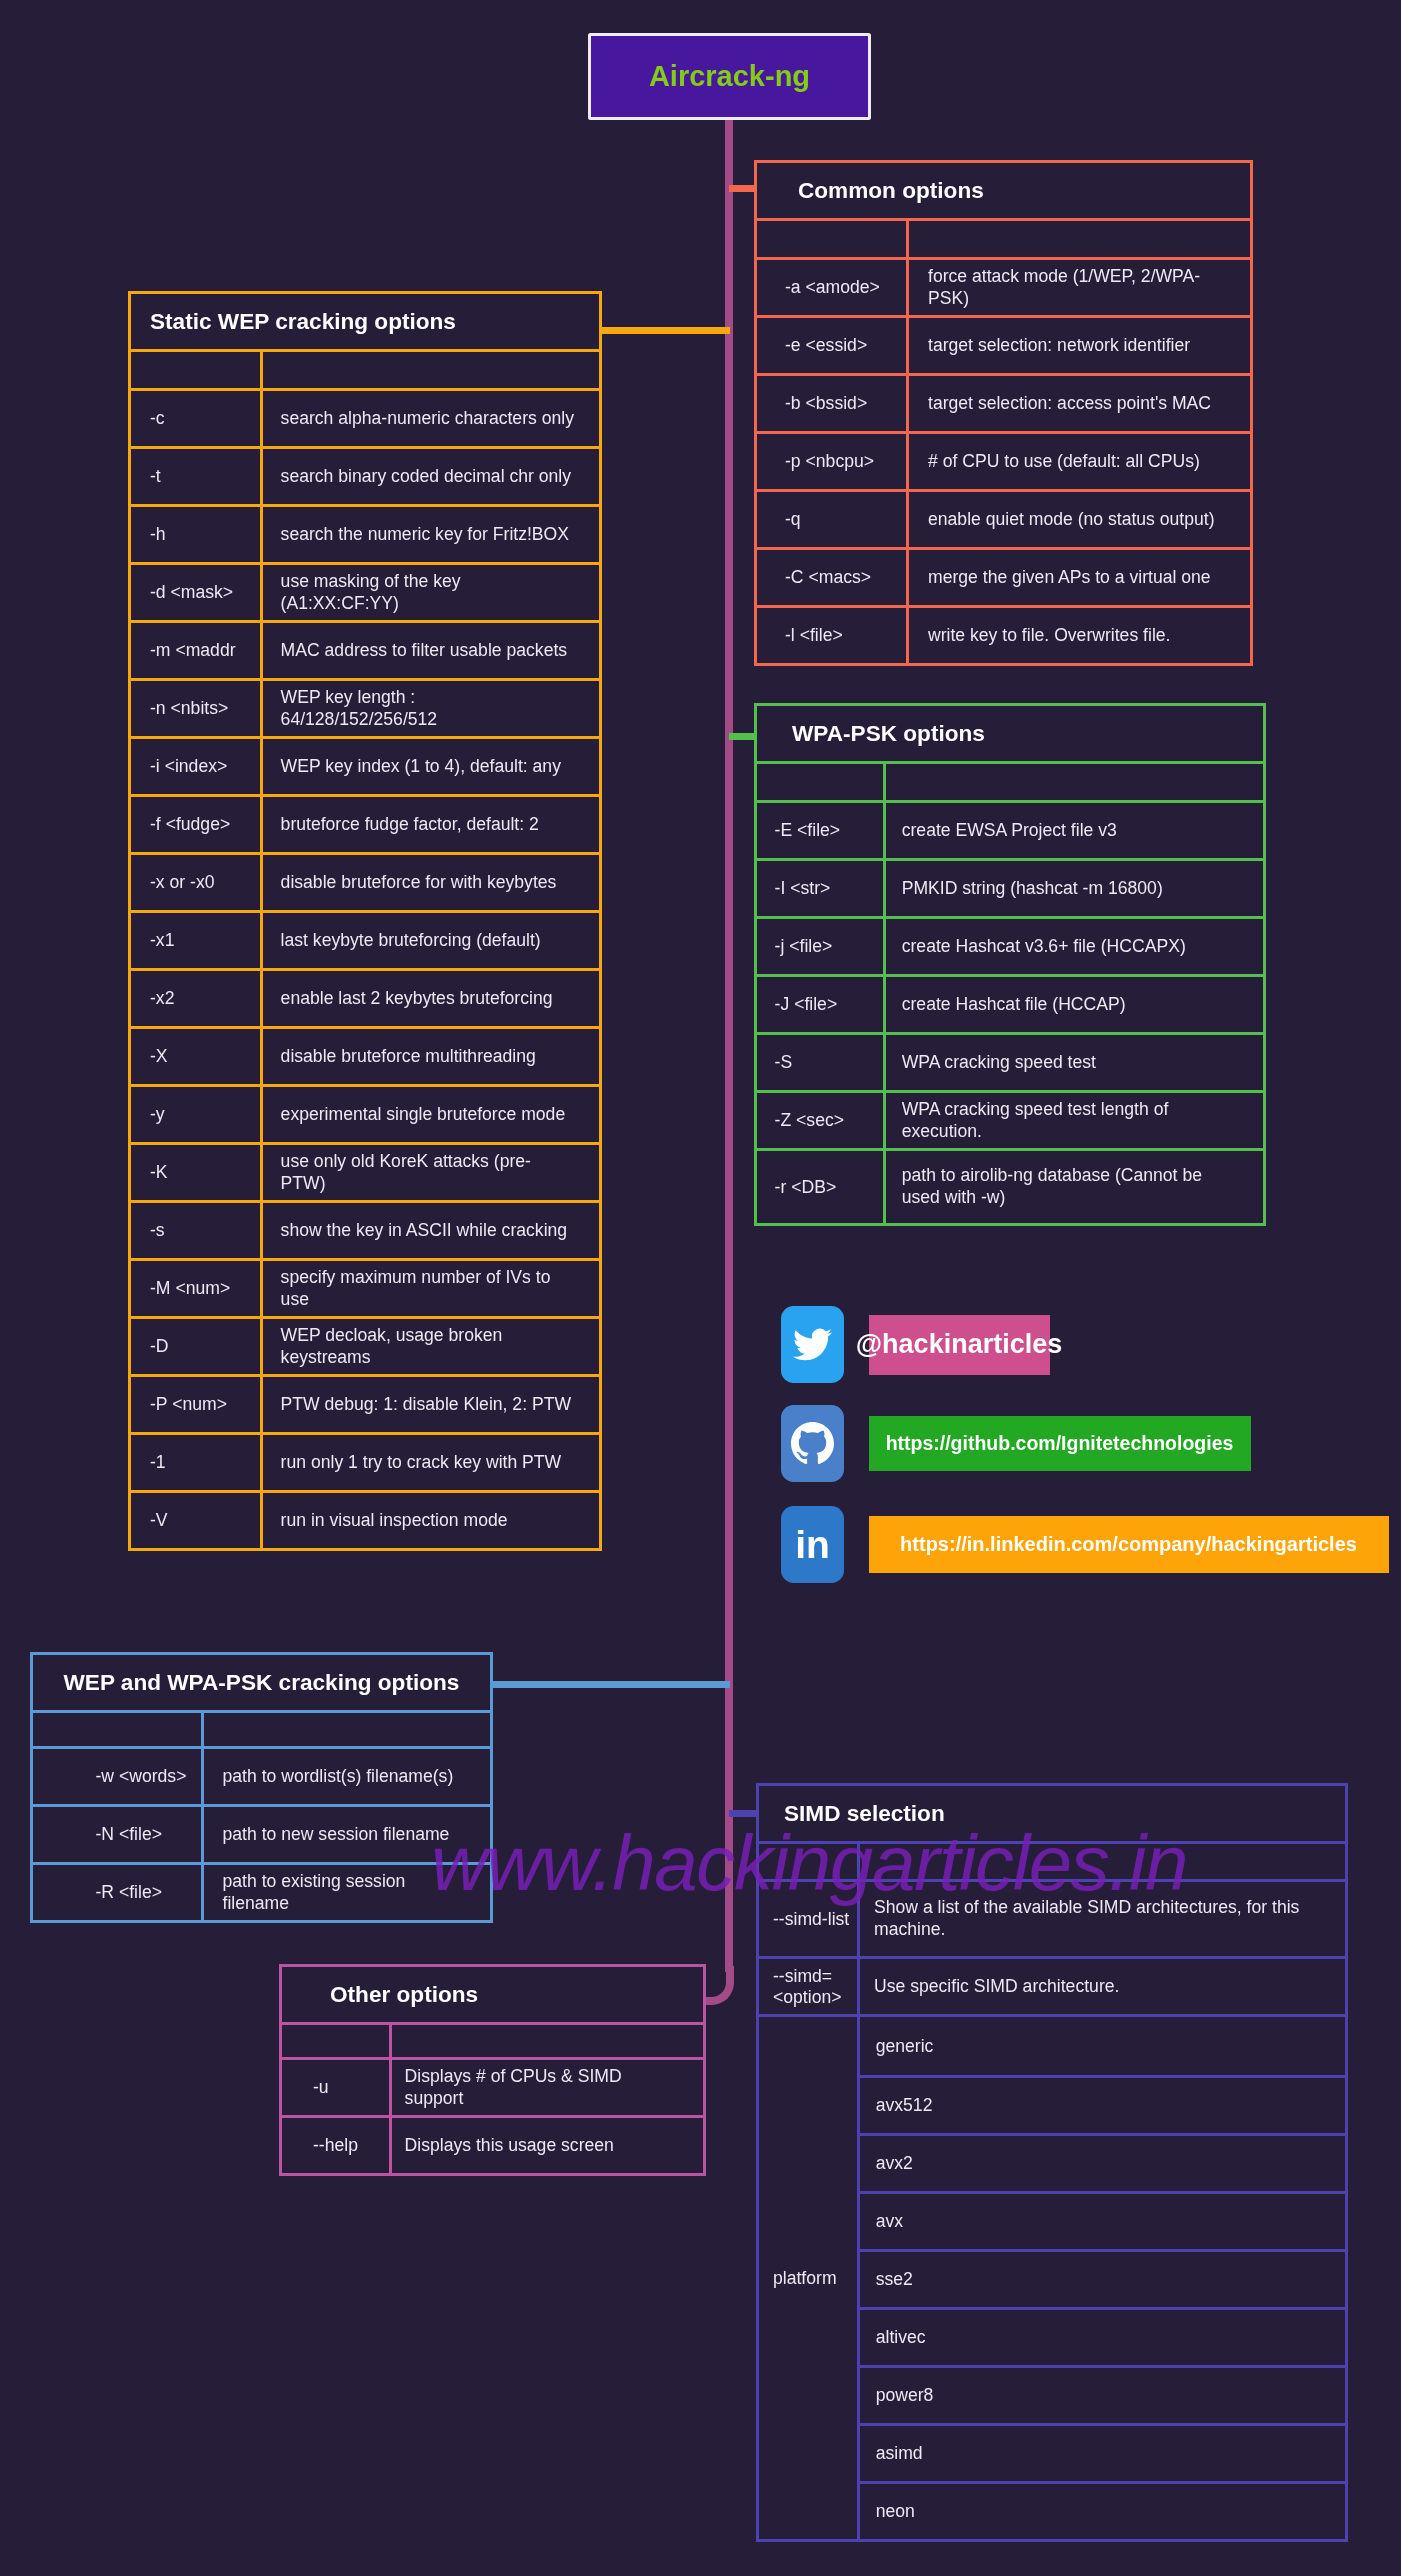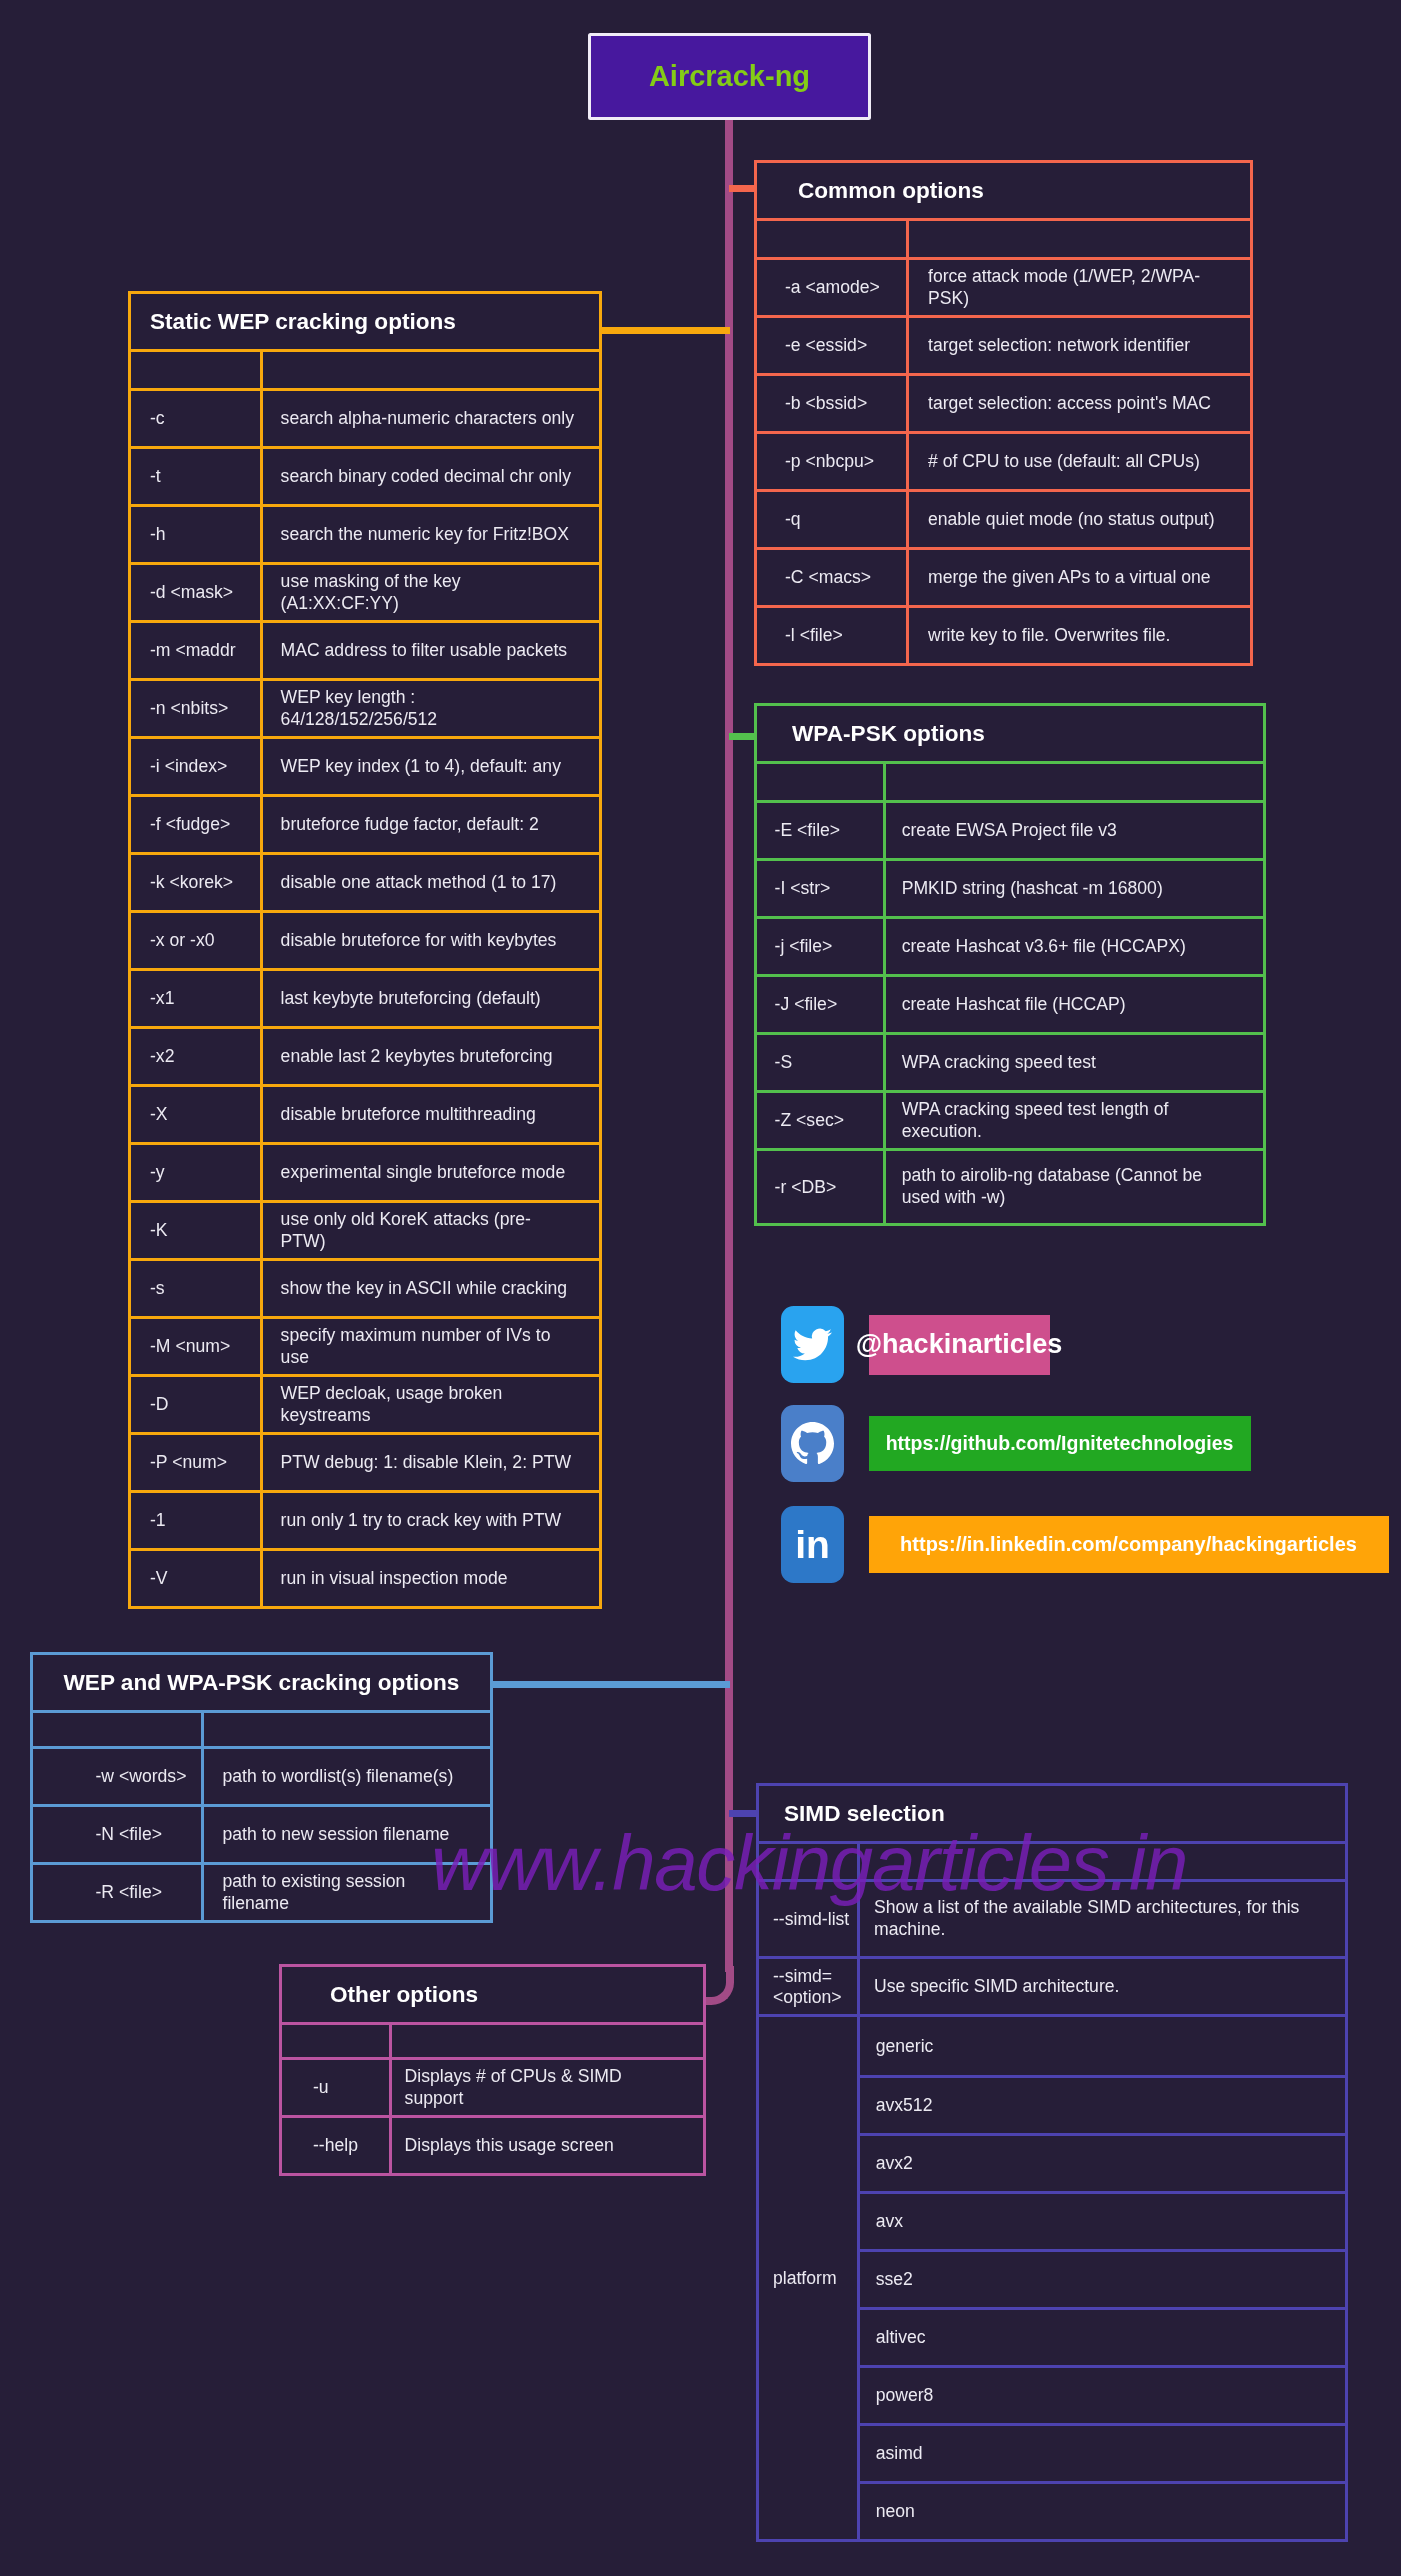--- a/index.html
+++ b/index.html
@@ -153,24 +153,20 @@
         <div class="tr row">
           <div class="cl">-i &lt;index&gt;</div>
           <div class="cr">WEP key index (1 to 4), default: any</div>
         </div>
 
         <div class="tr row">
           <div class="cl">-f &lt;fudge&gt;</div>
           <div class="cr">bruteforce fudge factor,  default: 2</div>
         </div>
 
-        <div class="tr row">
-          <div class="cl">-k &lt;korek&gt;</div>
-          <div class="cr">disable one attack method  (1 to 17)</div>
-        </div>
 
         <div class="tr row">
           <div class="cl">-x or -x0</div>
           <div class="cr">disable bruteforce for with keybytes</div>
         </div>
 
         <div class="tr row">
           <div class="cl">-x1</div>
           <div class="cr">last keybyte bruteforcing  (default)</div>
         </div>

